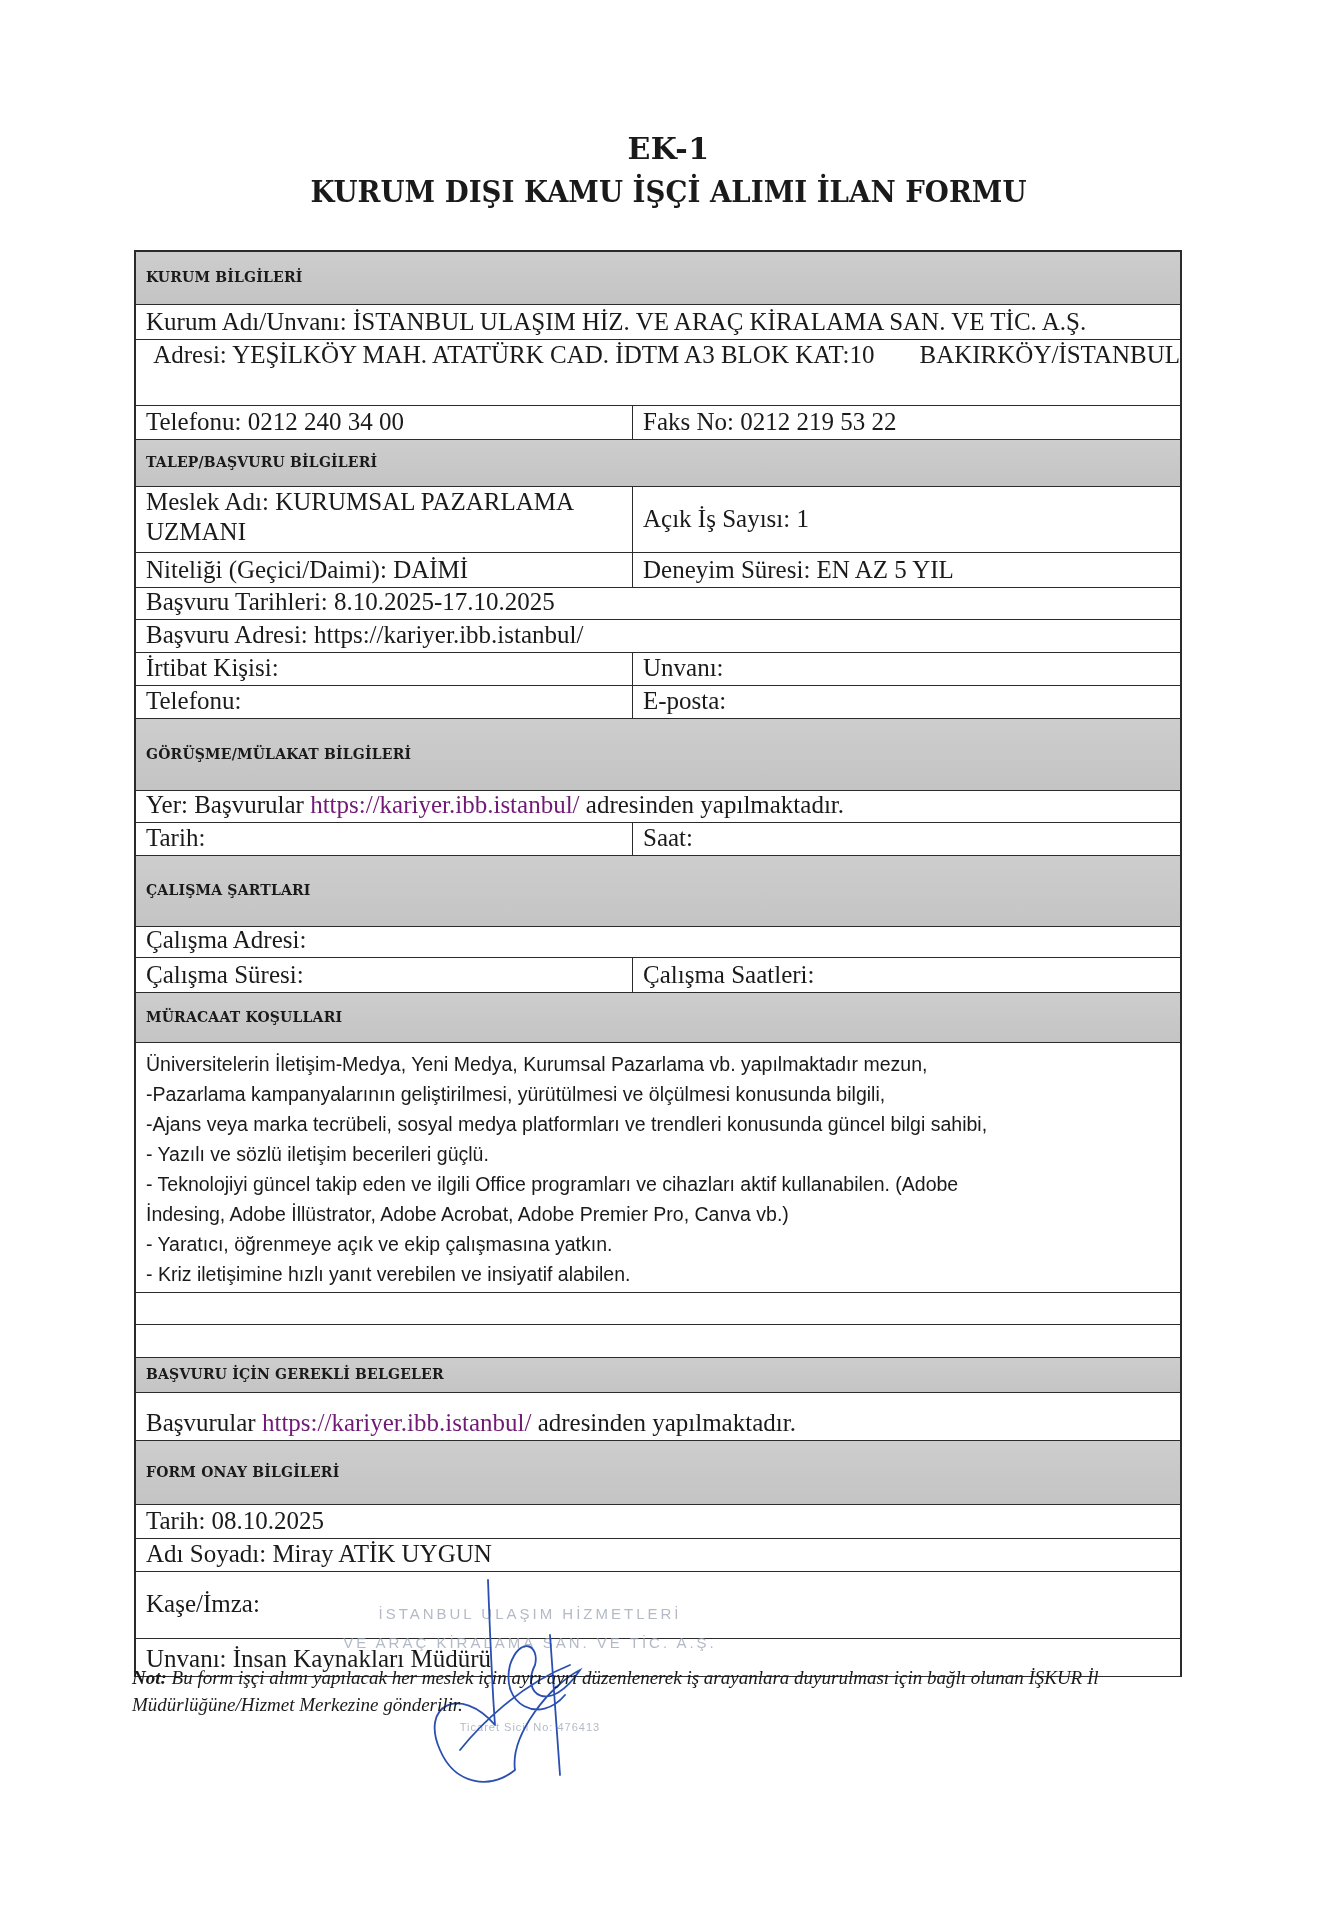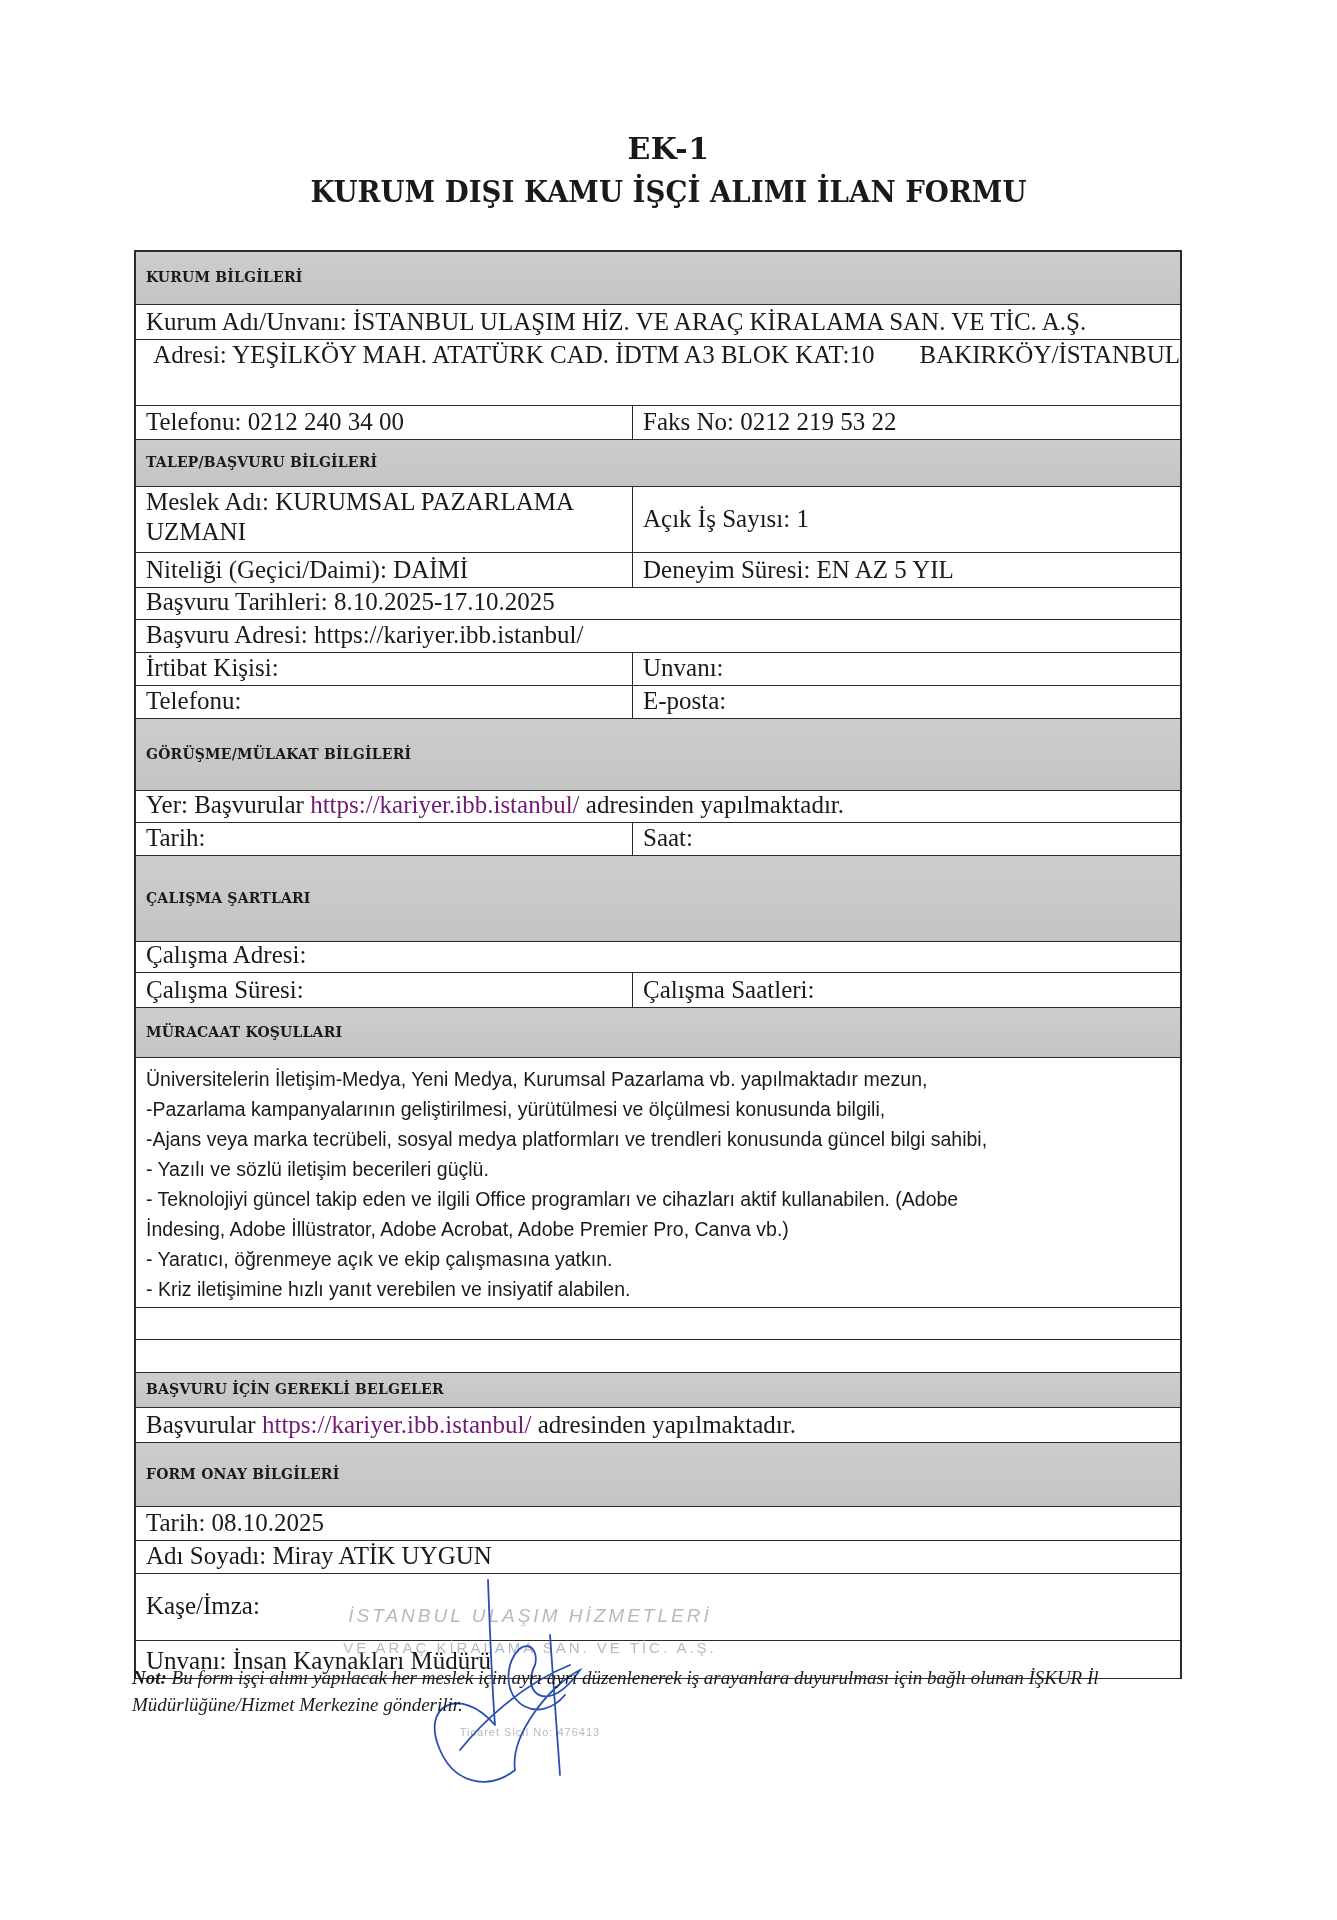--- a/index.html
+++ b/index.html
@@ -22,21 +22,21 @@
   .section .cell { font-family: "DejaVu Serif", serif; font-weight: bold; font-size: 14px; align-items: center; letter-spacing: 0.2px; text-align: center; }
   .link { color: #701a75; }
 
   .list { padding: 6px 10px 4px 10px; font-family: "Liberation Sans", "DejaVu Sans", sans-serif; font-size: 19.5px; line-height: 30px; }
   .list div { white-space: nowrap; }
 
   .note { position: absolute; left: 132px; top: 1664px; width: 1070px; font-family: "Liberation Serif", serif; font-style: italic; font-size: 19px; line-height: 27px; }
   .note b { font-style: italic; }
 
   .stamp { position: absolute; left: 320px; top: 1605px; width: 420px; color: #9aa4b4; opacity: 0.75; font-family: "Liberation Sans", sans-serif; text-align: center; pointer-events: none; }
-  .stamp .s1 { font-size: 19px; letter-spacing: 3px; font-style: italic; }
+  .stamp .s1 { font-size: 15px; letter-spacing: 3px; }
   .stamp .s2 { font-size: 15px; letter-spacing: 3px; margin-top: 12px; }
   .stamp .s3 { font-size: 11px; letter-spacing: 1px; margin-top: 70px; }
   .signature { position: absolute; left: 400px; top: 1575px; width: 230px; height: 230px; pointer-events: none; }
 </style>
 </head>
 <body>
 
 <div class="title-block">
   <div class="title-ek">EK-1</div>
   <div class="title-main">KURUM DIŞI KAMU İŞÇİ ALIMI İLAN FORMU</div>
@@ -98,21 +98,21 @@
       <span style="white-space:pre">Yer: Başvurular </span>
       <span class="link">https://kariyer.ibb.istanbul/</span>
       <span style="white-space:pre"> adresinden yapılmaktadır.</span>
     </div>
   </div>
   <div class="row" style="height:33px">
     <div class="cell left">Tarih:</div>
     <div class="cell right">Saat:</div>
   </div>
 
-  <div class="row section" style="height:86px">
+  <div class="row section" style="height:71px">
     <div class="cell full">ÇALIŞMA ŞARTLARI</div>
   </div>
   <div class="row" style="height:31px">
     <div class="cell full">Çalışma Adresi:</div>
   </div>
   <div class="row" style="height:35px">
     <div class="cell left">Çalışma Süresi:</div>
     <div class="cell right">Çalışma Saatleri:</div>
   </div>
 
@@ -130,21 +130,21 @@
       <div>- Yaratıcı, öğrenmeye açık ve ekip çalışmasına yatkın.</div>
       <div>- Kriz iletişimine hızlı yanıt verebilen ve insiyatif alabilen.</div>
     </div>
   </div>
   <div class="row" style="height:32px"></div>
   <div class="row" style="height:33px"></div>
 
   <div class="row section" style="height:35px">
     <div class="cell full">BAŞVURU İÇİN GEREKLİ BELGELER</div>
   </div>
-  <div class="row" style="height:35px">
+  <div class="row" style="height:48px">
     <div class="cell full">
       <span style="white-space:pre">Başvurular </span>
       <span class="link">https://kariyer.ibb.istanbul/</span>
       <span style="white-space:pre"> adresinden yapılmaktadır.</span>
     </div>
   </div>
 
   <div class="row section" style="height:64px">
     <div class="cell full">FORM ONAY BİLGİLERİ</div>
   </div>

